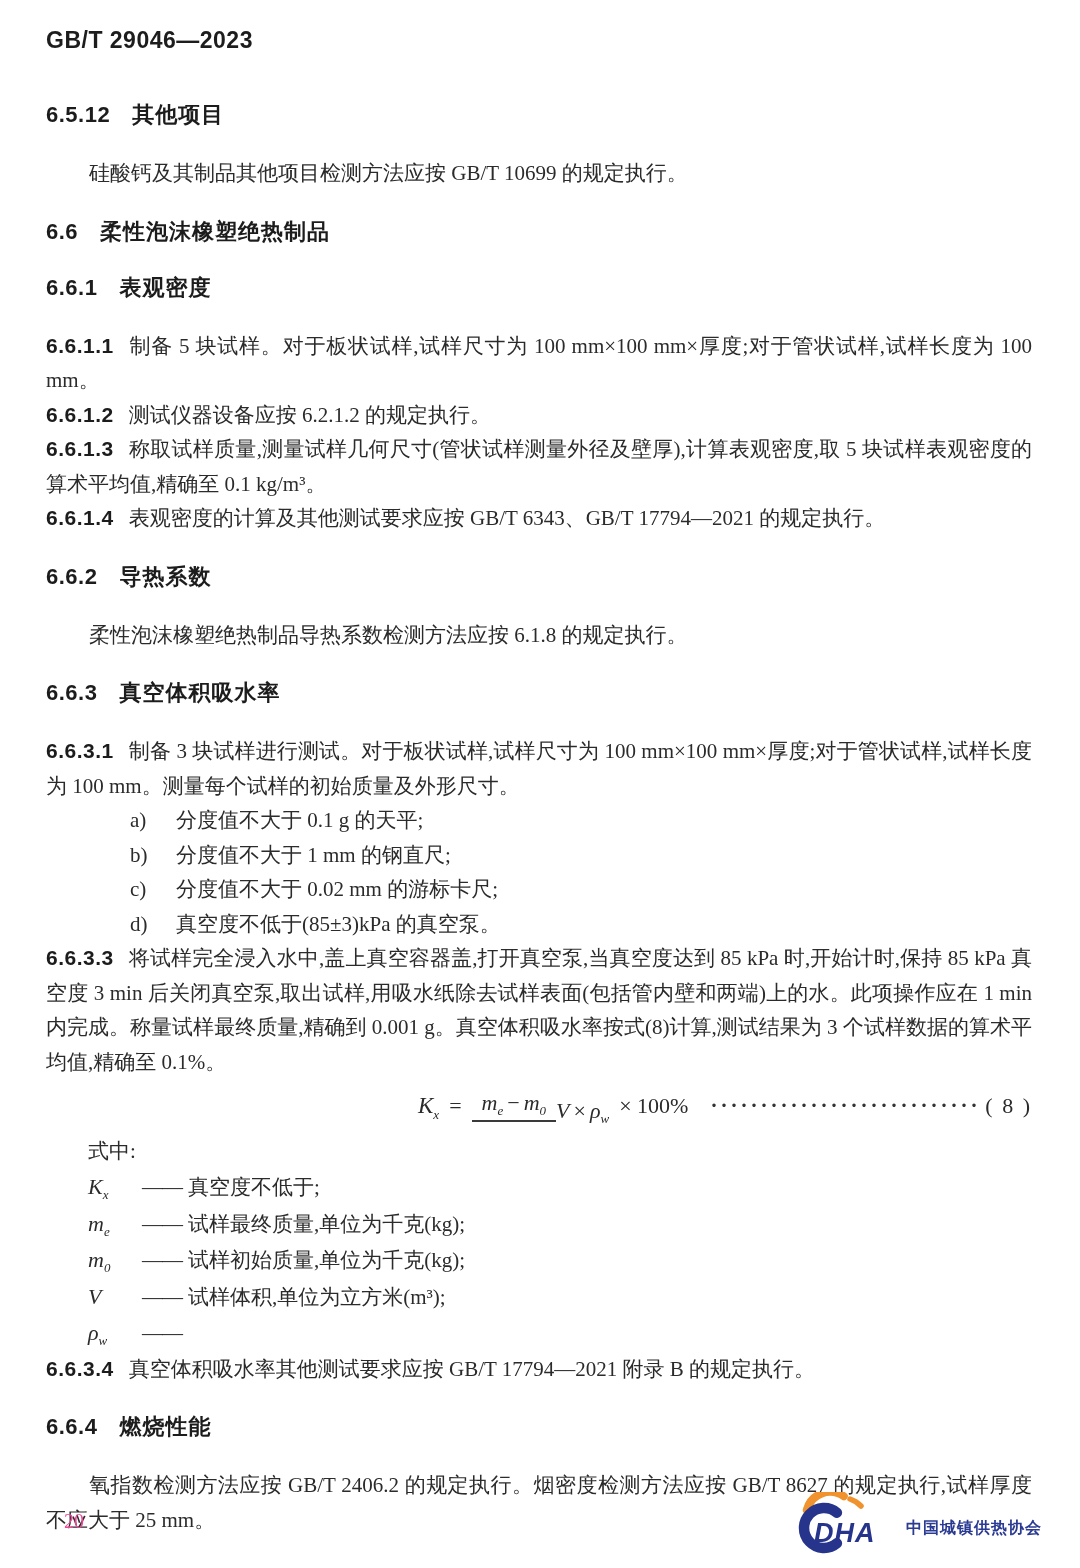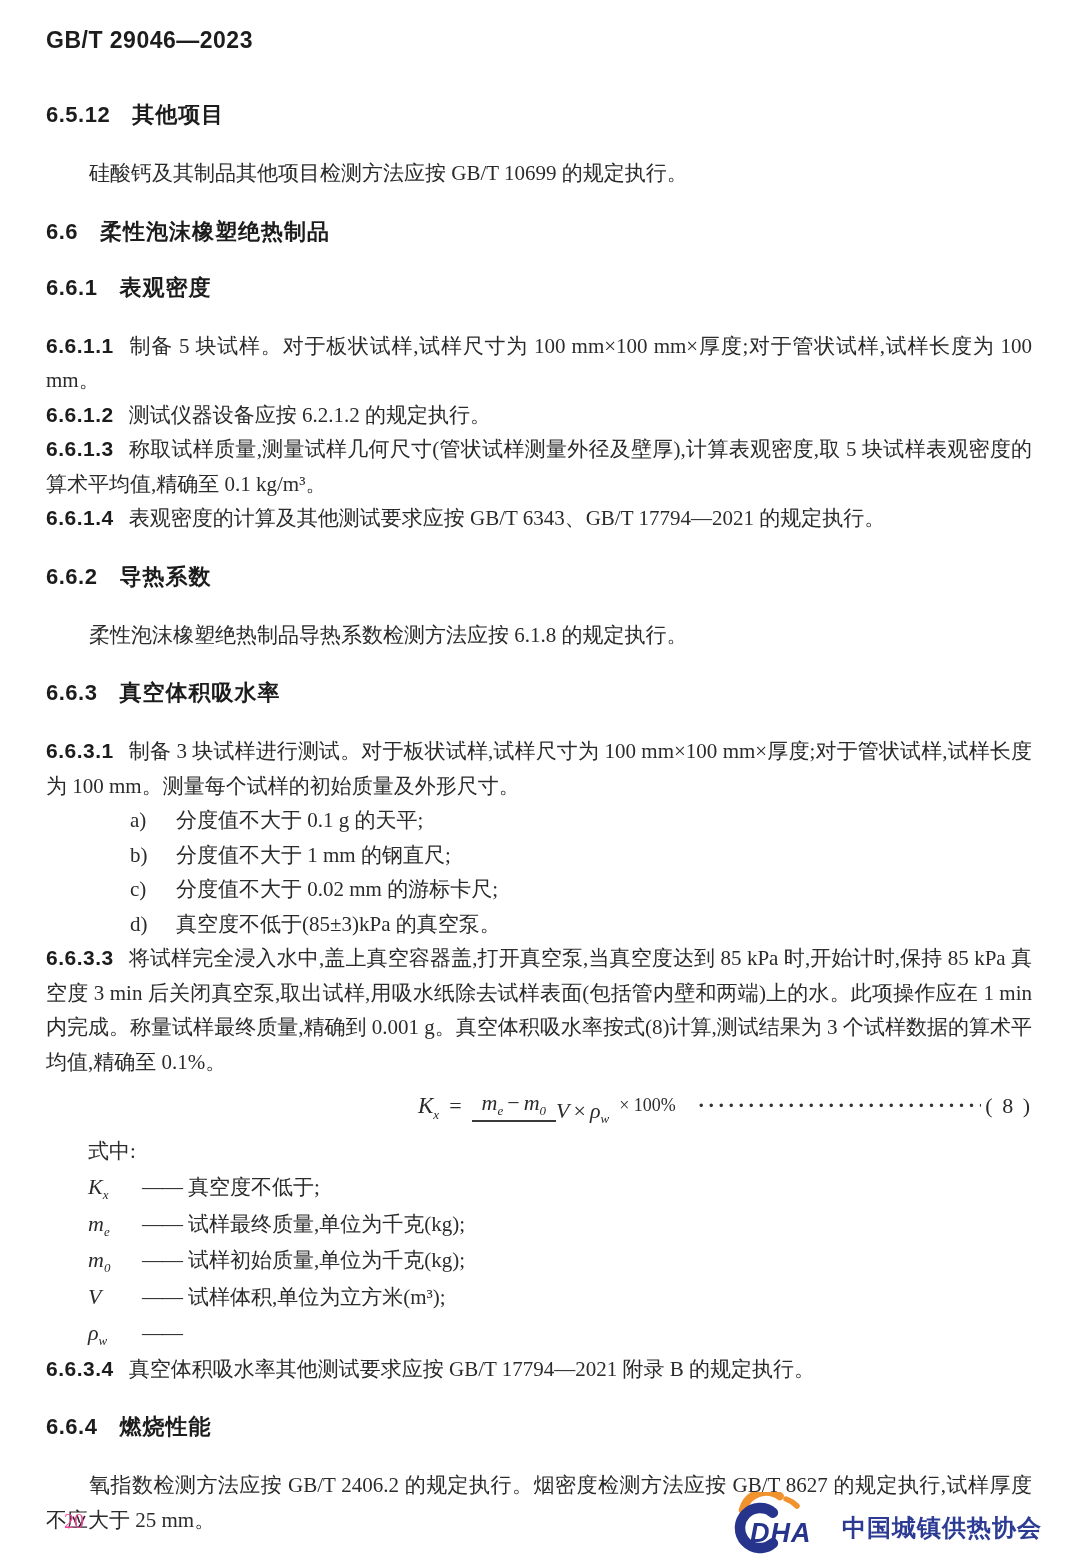--- a/index.html
+++ b/index.html
@@ -32,21 +32,21 @@
   .li-t{flex:1;}
   
   .formula-row{display:flex;align-items:center;padding-left:372px;margin:8px 0 10px 0;}
   .f-var{font-style:italic;font-size:23px;}
   .f-var sub,.frac sub,.def-sym sub{font-style:italic;font-size:13px;line-height:0;}
   .f-eq{margin:0 10px;font-size:22px;}
   .frac{display:inline-flex;align-items:center;font-size:22px;}
   .frac .fnum{padding:0 10px 4px 10px;border-bottom:2px solid #3a3a3a;font-style:italic;}
   .frac .fden{padding-top:11px;font-style:italic;}
   .frac .op{font-style:normal;margin:0 4px;}
-  .f-factor{margin-left:10px;font-size:18px;font-family:Liberation Serif, serif;}
+  .f-factor{margin-left:10px;font-size:22px;font-family:Liberation Serif, serif;}
   .f-dots{flex:1;text-align:right;margin-left:22px;font-weight:bold;letter-spacing:3px;
     white-space:nowrap;overflow:hidden;color:#333;font-size:21px;}
   .f-no{margin-left:4px;font-size:22px;letter-spacing:2px;}
   
   .where{margin:4px 0 0 42px;line-height:35px;}
   .def{display:flex;margin-left:42px;line-height:35.5px;align-items:baseline;}
   .def-sym{flex:0 0 54px;font-style:italic;font-size:22px;}
   .def-dash{letter-spacing:-1px;margin-right:6px;white-space:nowrap;}
   .def-desc{flex:1;}
   
@@ -54,21 +54,21 @@
   .logo{position:absolute;right:38px;top:1492px;display:flex;align-items:center;justify-content:center;}
   .logo-mark{position:relative;width:112px;height:62px;flex:0 0 112px;}
   .logo-mark svg{position:absolute;left:0;top:0;}
   .dha{
     position:absolute;left:24px;top:26px;
     font-family:"Liberation Sans","DejaVu Sans",sans-serif;
     font-weight:bold;font-style:italic;font-size:27px;color:#26348c;letter-spacing:1px;
   }
   .logo-name{
     font-family:"Liberation Sans","DejaVu Sans",sans-serif;
-    font-weight:bold;font-size:24px;color:#2b3a92;letter-spacing:1px;margin-left:4px;margin-top:10px;
+    font-weight:bold;font-size:16px;color:#2b3a92;letter-spacing:1px;margin-left:4px;margin-top:10px;
   }
 </style>
 </head>
 <body>
 
 <div class="page">
 
   <div class="doc-header">GB/T 29046—2023</div>
 
   <div class="sec">

